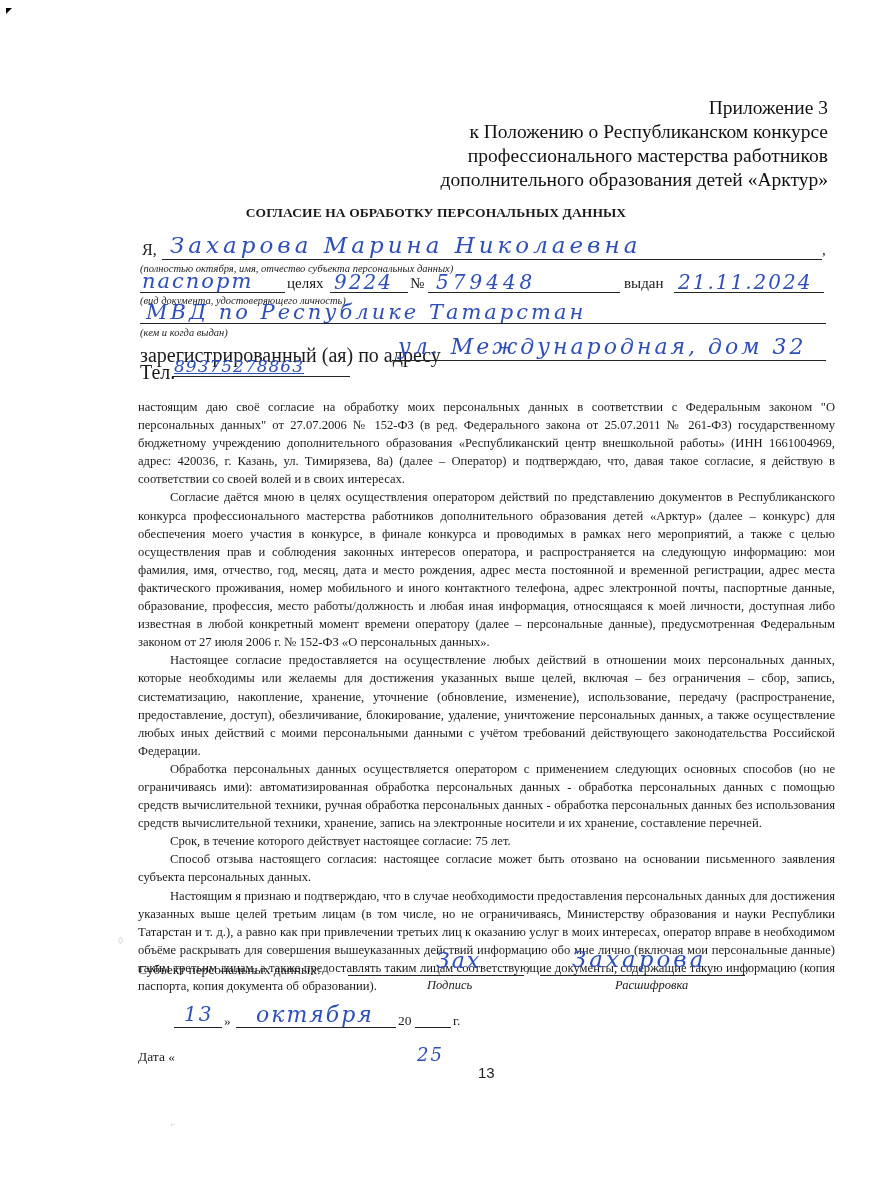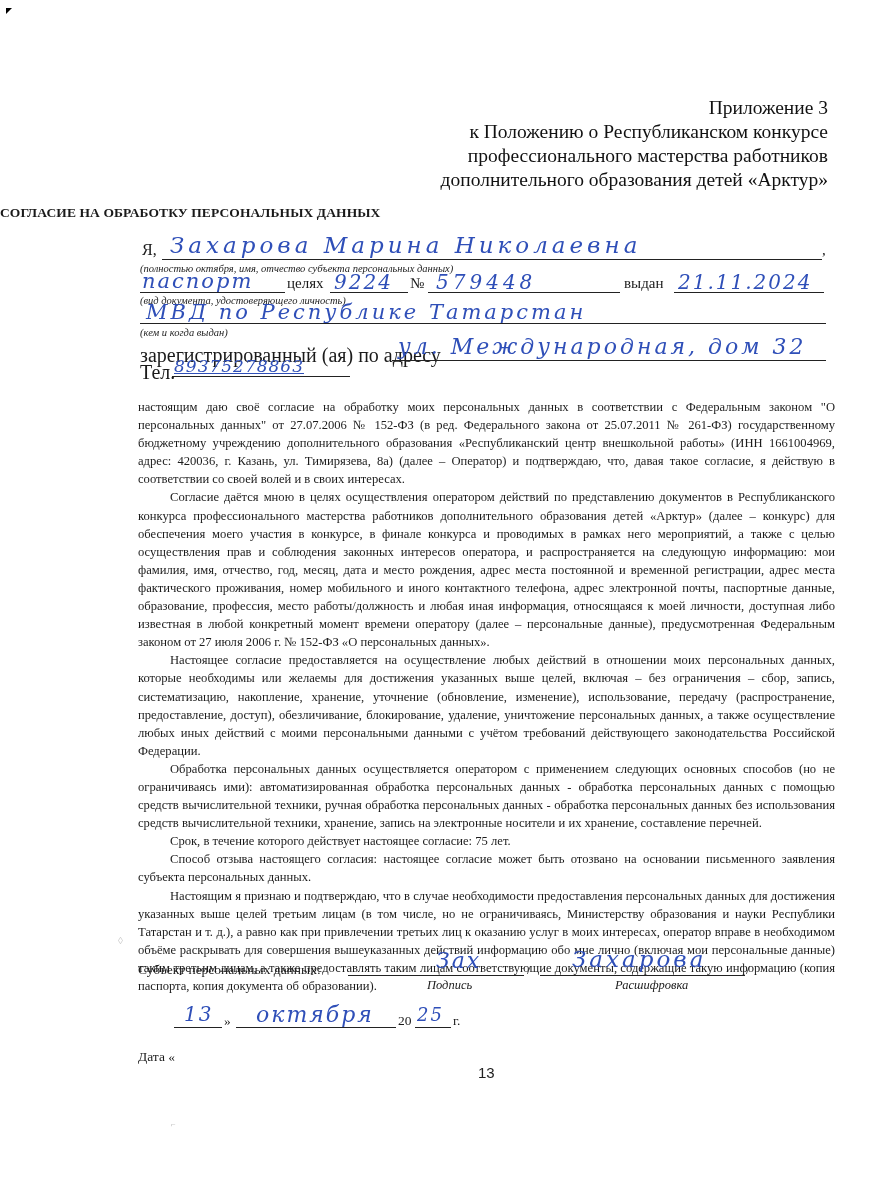--- a/index.html
+++ b/index.html
@@ -9,21 +9,21 @@
   }
   .corner-mark {
     position:absolute; left:6px; top:8px; width:0; height:0;
     border-top:6px solid #000; border-right:6px solid transparent;
   }
   .appendix {
     position:absolute; right:44px; top:96px; text-align:right;
     font-size:19.5px; line-height:24px; color:#111;
   }
   .title {
-    position:absolute; left:0; width:100%; top:205px; text-align:left;
+    position:absolute; left:0; width:100%; top:205px; text-align:center;
     font-weight:bold; font-size:13.5px; letter-spacing:0.1px;
   }
   .hw {
     font-family:"DejaVu Serif", serif; font-style:italic; color:#2f4fb8;
     font-size:20px; letter-spacing:2px; position:absolute; white-space:nowrap;
   }
   .lbl { position:absolute; font-size:15px; white-space:nowrap; }
   .hint { position:absolute; font-size:10.5px; font-style:italic; white-space:nowrap; color:#222; }
   .uline { position:absolute; border-bottom:1px solid #222; height:0; }
   .body-text {
@@ -113,18 +113,18 @@
 
 <div class="sig-area">
   <span class="lbl" style="left:138px;top:1013px;margin-top:36px;">Дата «</span>
   <div class="uline" style="left:174px;top:1027px;width:48px;"></div>
   <span class="hw" style="left:184px;top:1002px;">13</span>
   <span class="lbl" style="left:224px;top:1013px;">»</span>
   <div class="uline" style="left:236px;top:1027px;width:160px;"></div>
   <span class="hw" style="left:256px;top:1002px;font-size:22px;">октября</span>
   <span class="lbl" style="left:398px;top:1013px;">20</span>
   <div class="uline" style="left:415px;top:1027px;width:36px;"></div>
-  <span class="hw" style="left:417px;top:1004px;font-size:18px;">25</span>
+  <span class="hw" style="left:417px;top:1044px;font-size:18px;">25</span>
   <span class="lbl" style="left:453px;top:1013px;">г.</span>
 </div>
 
 <div class="page-num">13</div>
 <span class="speck" style="left:171px;top:1120px;color:#999;font-size:8px;">⌐</span>
 
 </body></html>

